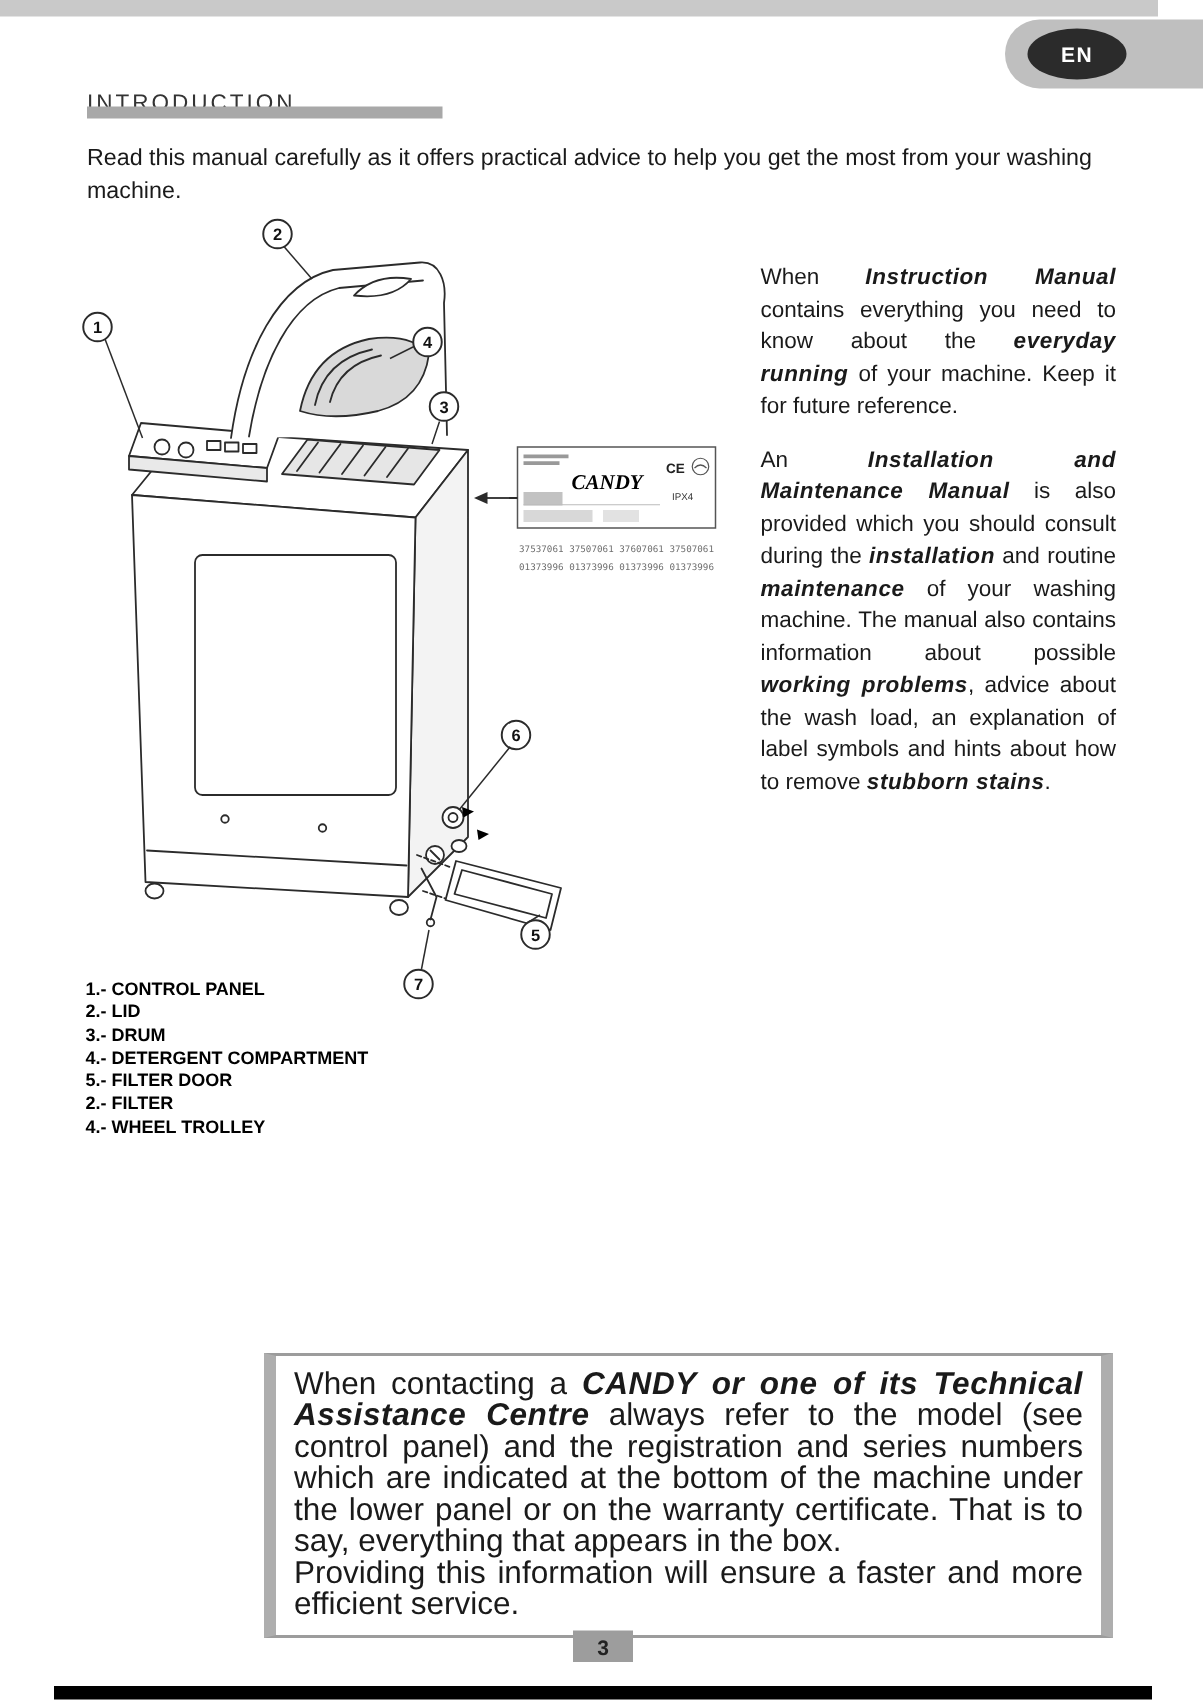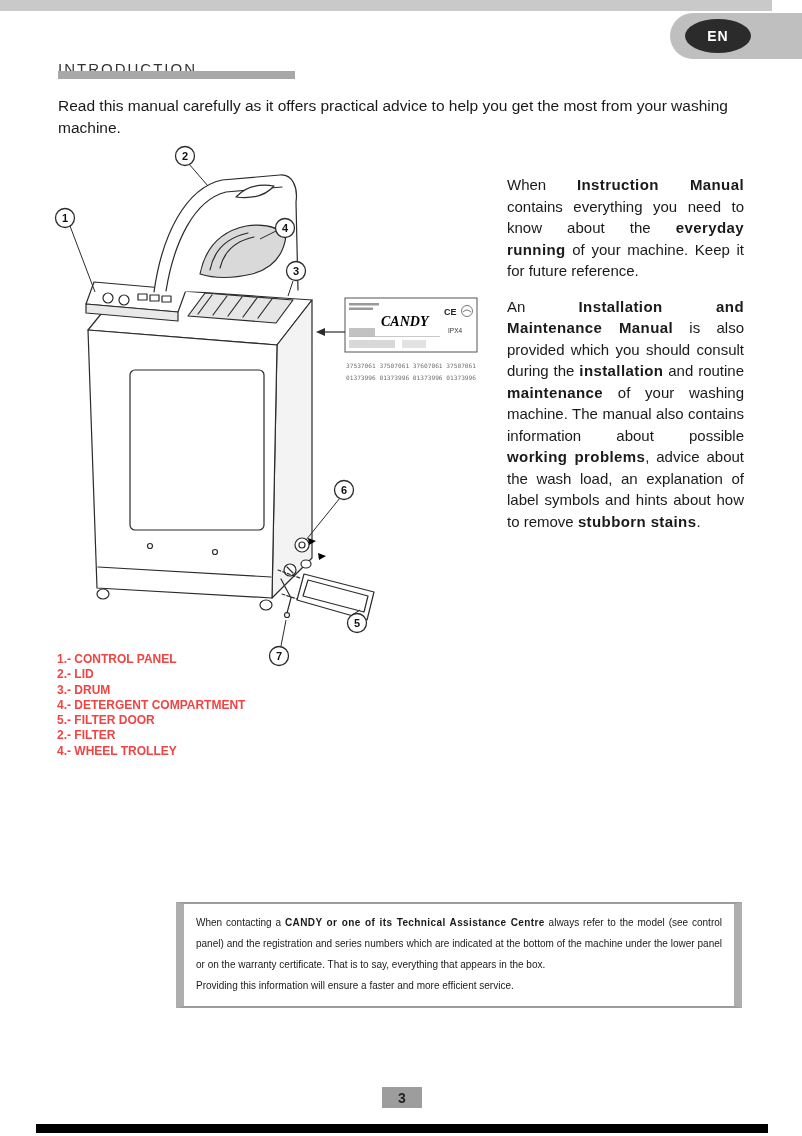--- a/index.html
+++ b/index.html
@@ -47,34 +47,34 @@
   .machine-svg .plate-codes { font-family:"DejaVu Sans Mono", monospace; font-size:6px; fill:#6f6f6f; }
   .machine-svg .callout circle { fill:#fff; stroke:#2b2b2b; stroke-width:1.3; }
   .machine-svg .callout line { stroke:#2b2b2b; stroke-width:1; }
   .machine-svg .callout text { font-size:11px; font-weight:bold; fill:#111; text-anchor:middle; }
   .right-col {
     position:absolute; left:507px; top:174px; width:237px;
   }
   .right-col p {
     font-size:15px; line-height:21.5px; text-align:justify; margin-bottom:14px;
   }
-  .right-col b, .notice b { letter-spacing:.4px; }
+  .right-col b, .notice b { letter-spacing:.4px;font-style:italic; }
   .parts {
     position:absolute; left:57px; top:652px; list-style:none;
   }
   .parts li {
-    font-size:12px; font-weight:bold; line-height:15.3px; color:#ef4444;
+    font-size:12px; font-weight:bold; line-height:15.3px; color:#000000;
   }
   .notice {
     position:absolute; left:176px; top:902px; width:566px;
     border-top:2px solid #9c9c9c; border-bottom:2px solid #9c9c9c;
     border-left:8px solid #aeaeae; border-right:8px solid #aeaeae;
     background:#fff; padding:8px 12px 10px 12px;
   }
-  .notice p { font-size:10px; line-height:21px; text-align:justify; }
+  .notice p { font-size:21px; line-height:21px; text-align:justify; }
   .page-number {
     position:absolute; left:382px; top:1087px; width:40px; height:21px;
     background:#9d9d9d; color:#222; font-size:14px; font-weight:bold;
     display:flex; align-items:center; justify-content:center;
   }
   .bottom-bar {
     position:absolute; left:36px; top:1124px; width:732px; height:9px;
     background:#000;
   }
 </style>

